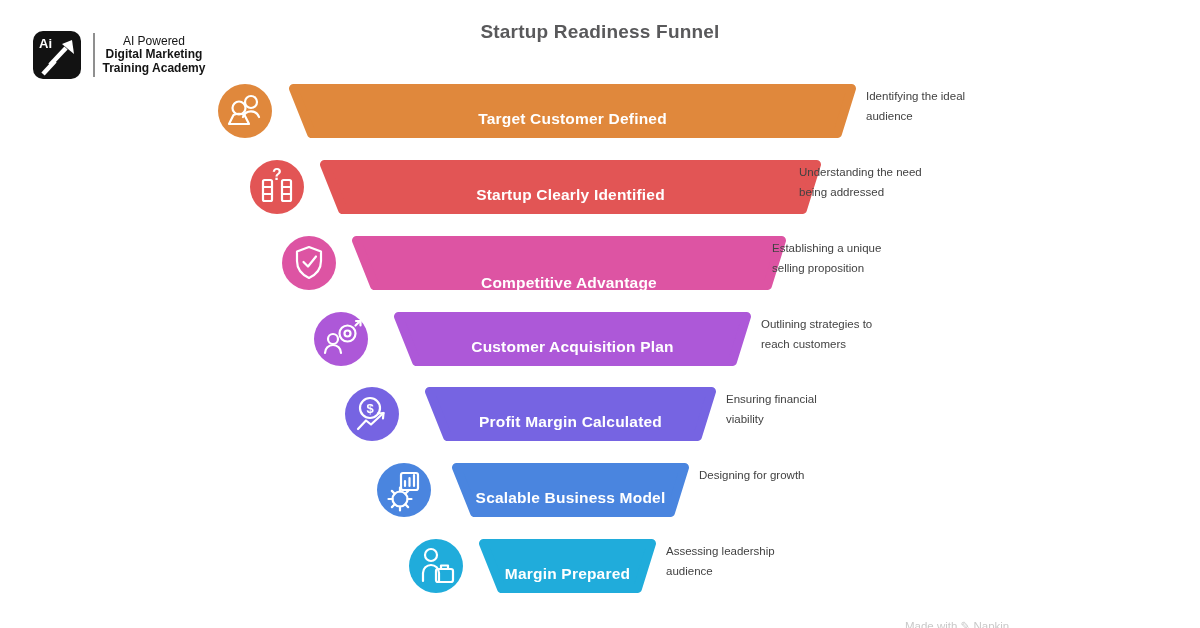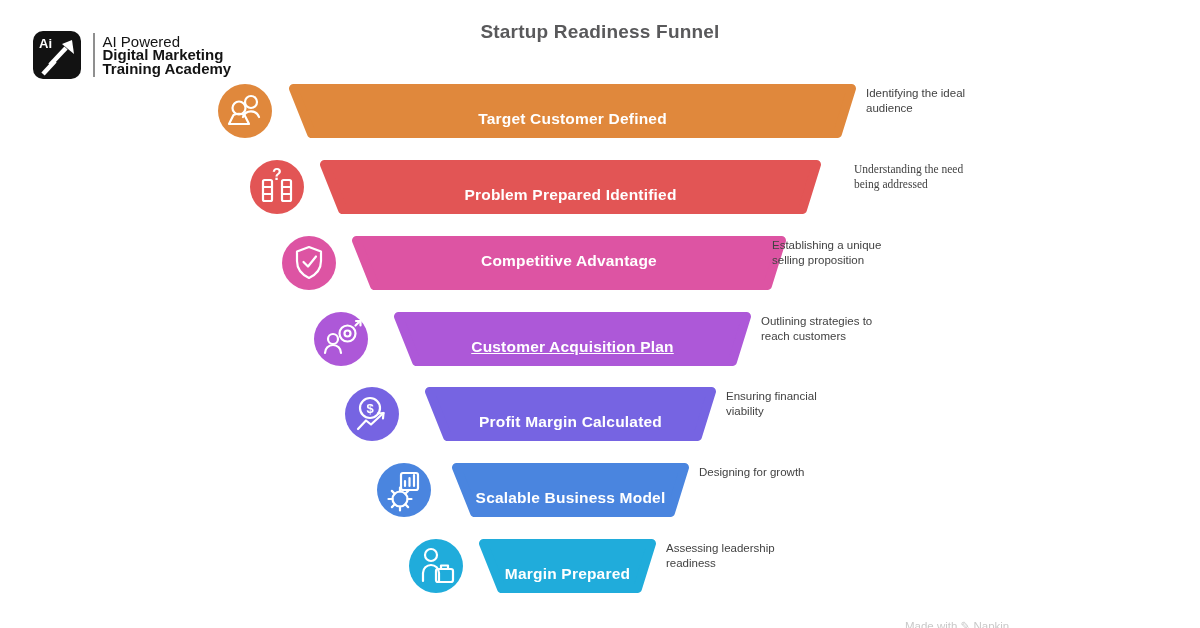--- a/index.html
+++ b/index.html
@@ -4,41 +4,41 @@
 <style>
   html,body{margin:0;padding:0;background:#ffffff;}
   .canvas{
     position:relative;width:1200px;height:628px;background:#ffffff;overflow:hidden;
     font-family:"Liberation Sans",sans-serif;
   }
   
   .brand{position:absolute;left:33px;top:31px;display:flex;align-items:center;}
   .badge{width:48px;height:48px;display:block;}
   .brand-divider{width:1.5px;height:44px;background:#8f8f8f;margin-left:12px;}
-  .brand-text{margin-left:8px;color:#141414;font-size:15px;line-height:13.5px;}
+  .brand-text{margin-left:8px;color:#141414;font-size:12px;line-height:13.5px;text-align:center;}
   .brand-text .b1{font-weight:400;}
   .brand-text .b2,.brand-text .b3{font-weight:700;}
   
   .title{
     position:absolute;left:0;top:21px;width:1200px;margin:0;text-align:center;
     font-size:19px;font-weight:700;color:#59595b;letter-spacing:.2px;
   }
   #funnel-svg{position:absolute;left:0;top:0;width:1200px;height:628px;}
   
   .lvl-icon{
     position:absolute;width:54px;height:54px;border-radius:50%;
     display:flex;align-items:center;justify-content:center;
   }
   .lvl-icon svg{width:54px;height:54px;display:block;}
   .lvl-label{
     position:absolute;height:70px;display:flex;align-items:center;justify-content:center;
     color:#ffffff;font-size:15.5px;font-weight:700;letter-spacing:.2px;white-space:nowrap;
   }
   .lvl-desc{
-    position:absolute;width:152px;color:#424242;font-size:11.5px;line-height:15px;
+    position:absolute;width:152px;color:#424242;font-size:11.5px;line-height:20px;
     white-space:pre-line;
   }
   .watermark{
     position:absolute;left:905px;top:619px;font-size:11.5px;color:#c9c9c9;white-space:nowrap;
   }
 </style>
 </head>
 <body>
 
 <div class="canvas">
@@ -90,47 +90,47 @@
      <rect x="13" y="20" width="9" height="21" rx="1.5"></rect>
             <line x1="13" y1="27" x2="22" y2="27"></line>
             <line x1="13" y1="34" x2="22" y2="34"></line>
      <rect x="32" y="20" width="9" height="21" rx="1.5"></rect>
             <line x1="32" y1="27" x2="41" y2="27"></line>
             <line x1="32" y1="34" x2="41" y2="34"></line>
           </g>
      <text x="27" y="20" text-anchor="middle" font-size="16" font-weight="bold" fill="#ffffff" font-family="Liberation Sans, sans-serif">?</text>
         </svg>
       </div>
-      <div class="lvl-label" style="left: 320px; top: 160px; width: 501px;">Problem Prepared Identified</div>
-      <div class="lvl-desc" style="left: 854px; top: 162px; font-family: Liberation Serif, serif;">Understanding the need
+      <div class="lvl-label" style="left: 320px; top: 160px; width: 501px;">Startup Clearly Identified</div>
+      <div class="lvl-desc" style="left: 799px; top: 162px;">Understanding the need
 being addressed</div>
       <div class="lvl-icon" style="left: 282px; top: 236px; background: rgb(221, 84, 163);">
         <svg viewBox="0 0 54 54">
           <g fill="none" stroke="#ffffff" stroke-width="2.2" stroke-linecap="round" stroke-linejoin="round">
      <path d="M27 11 L39 15.5 V25 C39 33.5 34 38.7 27 42 C20 38.7 15 33.5 15 25 V15.5 Z"></path>
      <path d="M21.5 26 L26 30.5 L34 20.5"></path>
           </g>
         </svg>
       </div>
-      <div class="lvl-label" style="left: 352px; top: 226px; width: 434px;">Competitive Advantage</div>
+      <div class="lvl-label" style="left: 352px; top: 248px; width: 434px;">Competitive Advantage</div>
       <div class="lvl-desc" style="left: 772px; top: 238px;">Establishing a unique
 selling proposition</div>
       <div class="lvl-icon" style="left: 314px; top: 312px; background: rgb(173, 88, 216);">
         <svg viewBox="0 0 54 54">
           <g fill="none" stroke="#ffffff" stroke-width="2.2" stroke-linecap="round" stroke-linejoin="round">
      <circle cx="19" cy="27" r="5"></circle>
             <path d="M11 41 a8 8 0 0 1 16 0"></path>
      <circle cx="33.5" cy="21.5" r="8"></circle>
             <circle cx="33.5" cy="21.5" r="3"></circle>
      <path d="M41.5 13.5 L46 9"></path>
             <path d="M42 9 h4.5 M46.5 9 v4.5"></path>
           </g>
         </svg>
       </div>
-      <div class="lvl-label" style="left: 394px; top: 312px; width: 357px; text-decoration: underline;">Customer Acquisition Plan</div>
+      <div class="lvl-label" style="left: 394px; top: 312px; width: 357px;">Customer Acquisition Plan</div>
       <div class="lvl-desc" style="left: 761px; top: 314px;">Outlining strategies to
 reach customers</div>
       <div class="lvl-icon" style="left: 345px; top: 387px; background: rgb(118, 100, 226);">
         <svg viewBox="0 0 54 54">
           <g fill="none" stroke="#ffffff" stroke-width="2.2" stroke-linecap="round" stroke-linejoin="round">
      <circle cx="25" cy="21" r="10"></circle>
      <path d="M13 42 L21 33.5 L26 37.5 L38.5 26"></path>
             <path d="M33 26.5 L38.5 26 L38 31.5"></path>
           </g>
      <text x="25" y="26" text-anchor="middle" font-size="13" font-weight="bold" fill="#ffffff" font-family="Liberation Sans, sans-serif">$</text>
@@ -157,17 +157,17 @@
           <g fill="none" stroke="#ffffff" stroke-width="2.2" stroke-linecap="round" stroke-linejoin="round">
      <circle cx="22" cy="16" r="6"></circle>
             <path d="M14 42 V34 a8 8 0 0 1 16 0 V42"></path>
      <rect x="27" y="30" width="17" height="13" rx="2"></rect>
             <path d="M32 30 v-3.5 h7 v3.5"></path>
           </g>
         </svg>
       </div>
       <div class="lvl-label" style="left: 479px; top: 539px; width: 177px;">Margin Prepared</div>
       <div class="lvl-desc" style="left: 666px; top: 541px;">Assessing leadership
-readiness</div>
+audience</div>
     </div>
 
   <div class="watermark">Made with ✎ Napkin</div>
 </div>
 
 </body></html>

